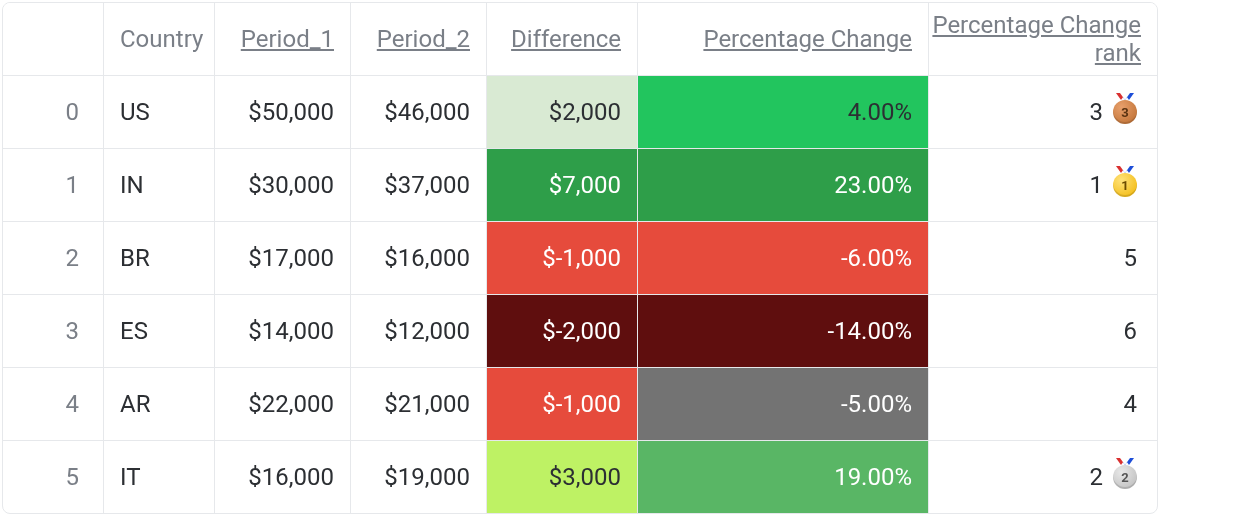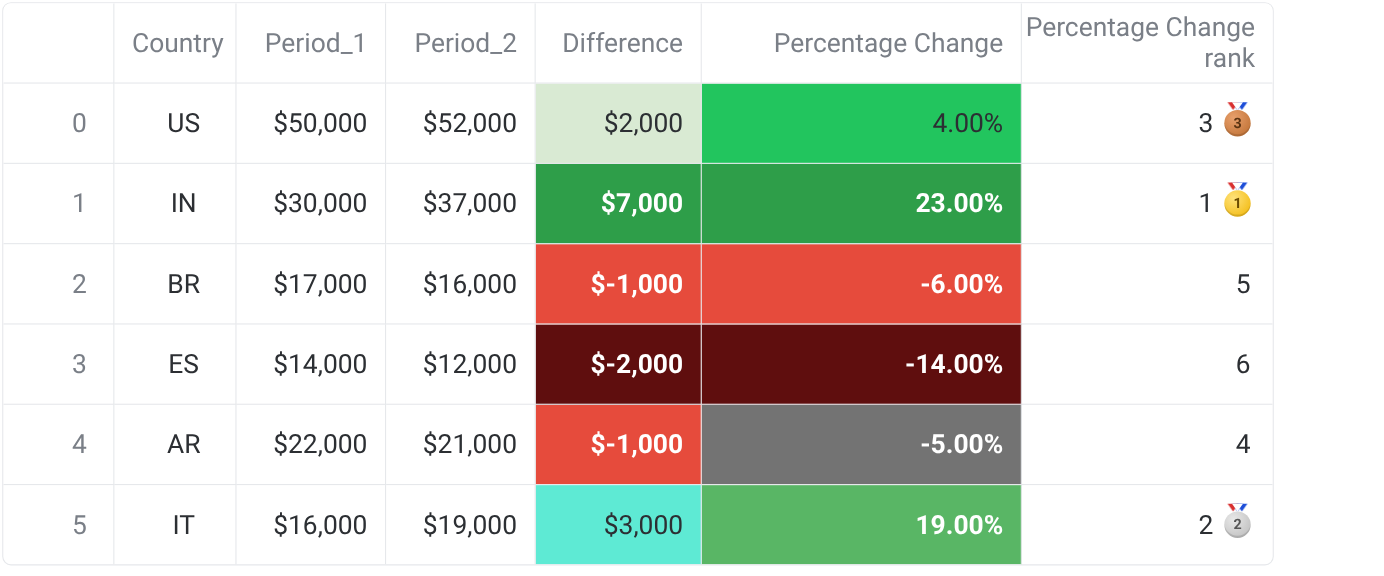--- a/index.html
+++ b/index.html
@@ -34,34 +34,34 @@
   th:first-child, td:first-child { border-left: none; }
   th:last-child, td:last-child { border-right: none; }
 
   th {
     color: #7a7f87;
     font-weight: 400;
     text-align: left;
     background: #ffffff;
   }
   th .pad-l { padding-left: 16px; display: block; }
-  th.right-head { text-align: right; }
+  th.right-head { text-align: right; text-decoration: underline; }
   th.right-head .pad-r { padding-right: 16px; display: block; }
 
   
   .col-idx      { width: 100px; }
   .col-country  { width: 110px; }
   .col-p1       { width: 135px; }
   .col-p2       { width: 135px; }
   .col-diff     { width: 150px; }
   .col-pct      { width: 290px; }
   .col-rank     {  }
 
   .idx   { color: #7a7f87; text-align: right; padding-right: 24px; }
-  .ctry  { color: #2c2f33; text-align: center;  padding-left: 16px; }
+  .ctry  { color: #2c2f33; text-align: left;  padding-left: 16px; }
   .money { color: #2c2f33; text-align: right; padding-right: 16px; font-variant-numeric: tabular-nums; margin-left: 32px; }
   .diff, .pct {
     text-align: right;
     padding-right: 16px;
     font-variant-numeric: tabular-nums;
   }
   .rank { text-align: right; padding-right: 20px; color: #2c2f33; font-variant-numeric: tabular-nums; }
 
   .medal-wrap {
     display: inline-flex;
@@ -94,21 +94,21 @@
     border-top: 7px solid;
     
     filter: drop-shadow(-4px 0 0 #d93030) drop-shadow(4px 0 0 #1d4ed8);
     border-top-color: #ffffff;
   }
   .medal-gold   { background: radial-gradient(circle at 35% 30%, #ffe27a, #f0b400); color: #6b4b00; }
   .medal-silver { background: radial-gradient(circle at 35% 30%, #e8e8e8, #b8b8b8); color: #555555; }
   .medal-bronze { background: radial-gradient(circle at 35% 30%, #e8a06c, #b96a2c); color: #5a3312; }
 
   .fg-dark  { color: #2c2f33; padding-left: 31px; }
-  .fg-light { color: #ffffff; font-weight: bold; }
+  .fg-light { color: #ffffff; }
 </style>
 </head>
 <body>
 
 <div class="table-wrapper">
   <table>
     <thead>
       <tr>
         <th class="col-idx">
             <span class="pad-l"></span>
@@ -131,21 +131,21 @@
         <th class="col-rank right-head">
             <span class="pad-r">Percentage Change rank</span>
           </th>
       </tr>
     </thead>
     <tbody id="tbody">
         <tr>
           <td class="idx">0</td>
           <td class="ctry">US</td>
           <td class="money">$50,000</td>
-          <td class="money">$52,000</td>
+          <td class="money">$46,000</td>
           <td class="diff fg-dark" style="background-color: rgb(217, 234, 211);">$2,000</td>
           <td class="pct fg-dark" style="background-color: #22c55e;">4.00%</td>
           <td class="rank"><span class="medal-wrap">
               <span>3</span>
               <span class="medal medal-bronze">3</span>
             </span></td>
         </tr>
         <tr>
           <td class="idx">1</td>
           <td class="ctry">IN</td>
@@ -189,21 +189,21 @@
           <td class="pct fg-light" style="background-color: #737373;">-5.00%</td>
           <td class="rank"><span class="medal-wrap">
               <span>4</span>
             </span></td>
         </tr>
         <tr>
           <td class="idx">5</td>
           <td class="ctry">IT</td>
           <td class="money">$16,000</td>
           <td class="money">$19,000</td>
-          <td class="diff fg-dark" style="background-color: #5eead4;">$3,000</td>
+          <td class="diff fg-dark" style="background-color: #bef264;">$3,000</td>
           <td class="pct fg-light" style="background-color: rgb(89, 182, 101); padding-left: 29px;">19.00%</td>
           <td class="rank"><span class="medal-wrap">
               <span>2</span>
               <span class="medal medal-silver">2</span>
             </span></td>
         </tr>
       </tbody>
   </table>
 </div>
 

